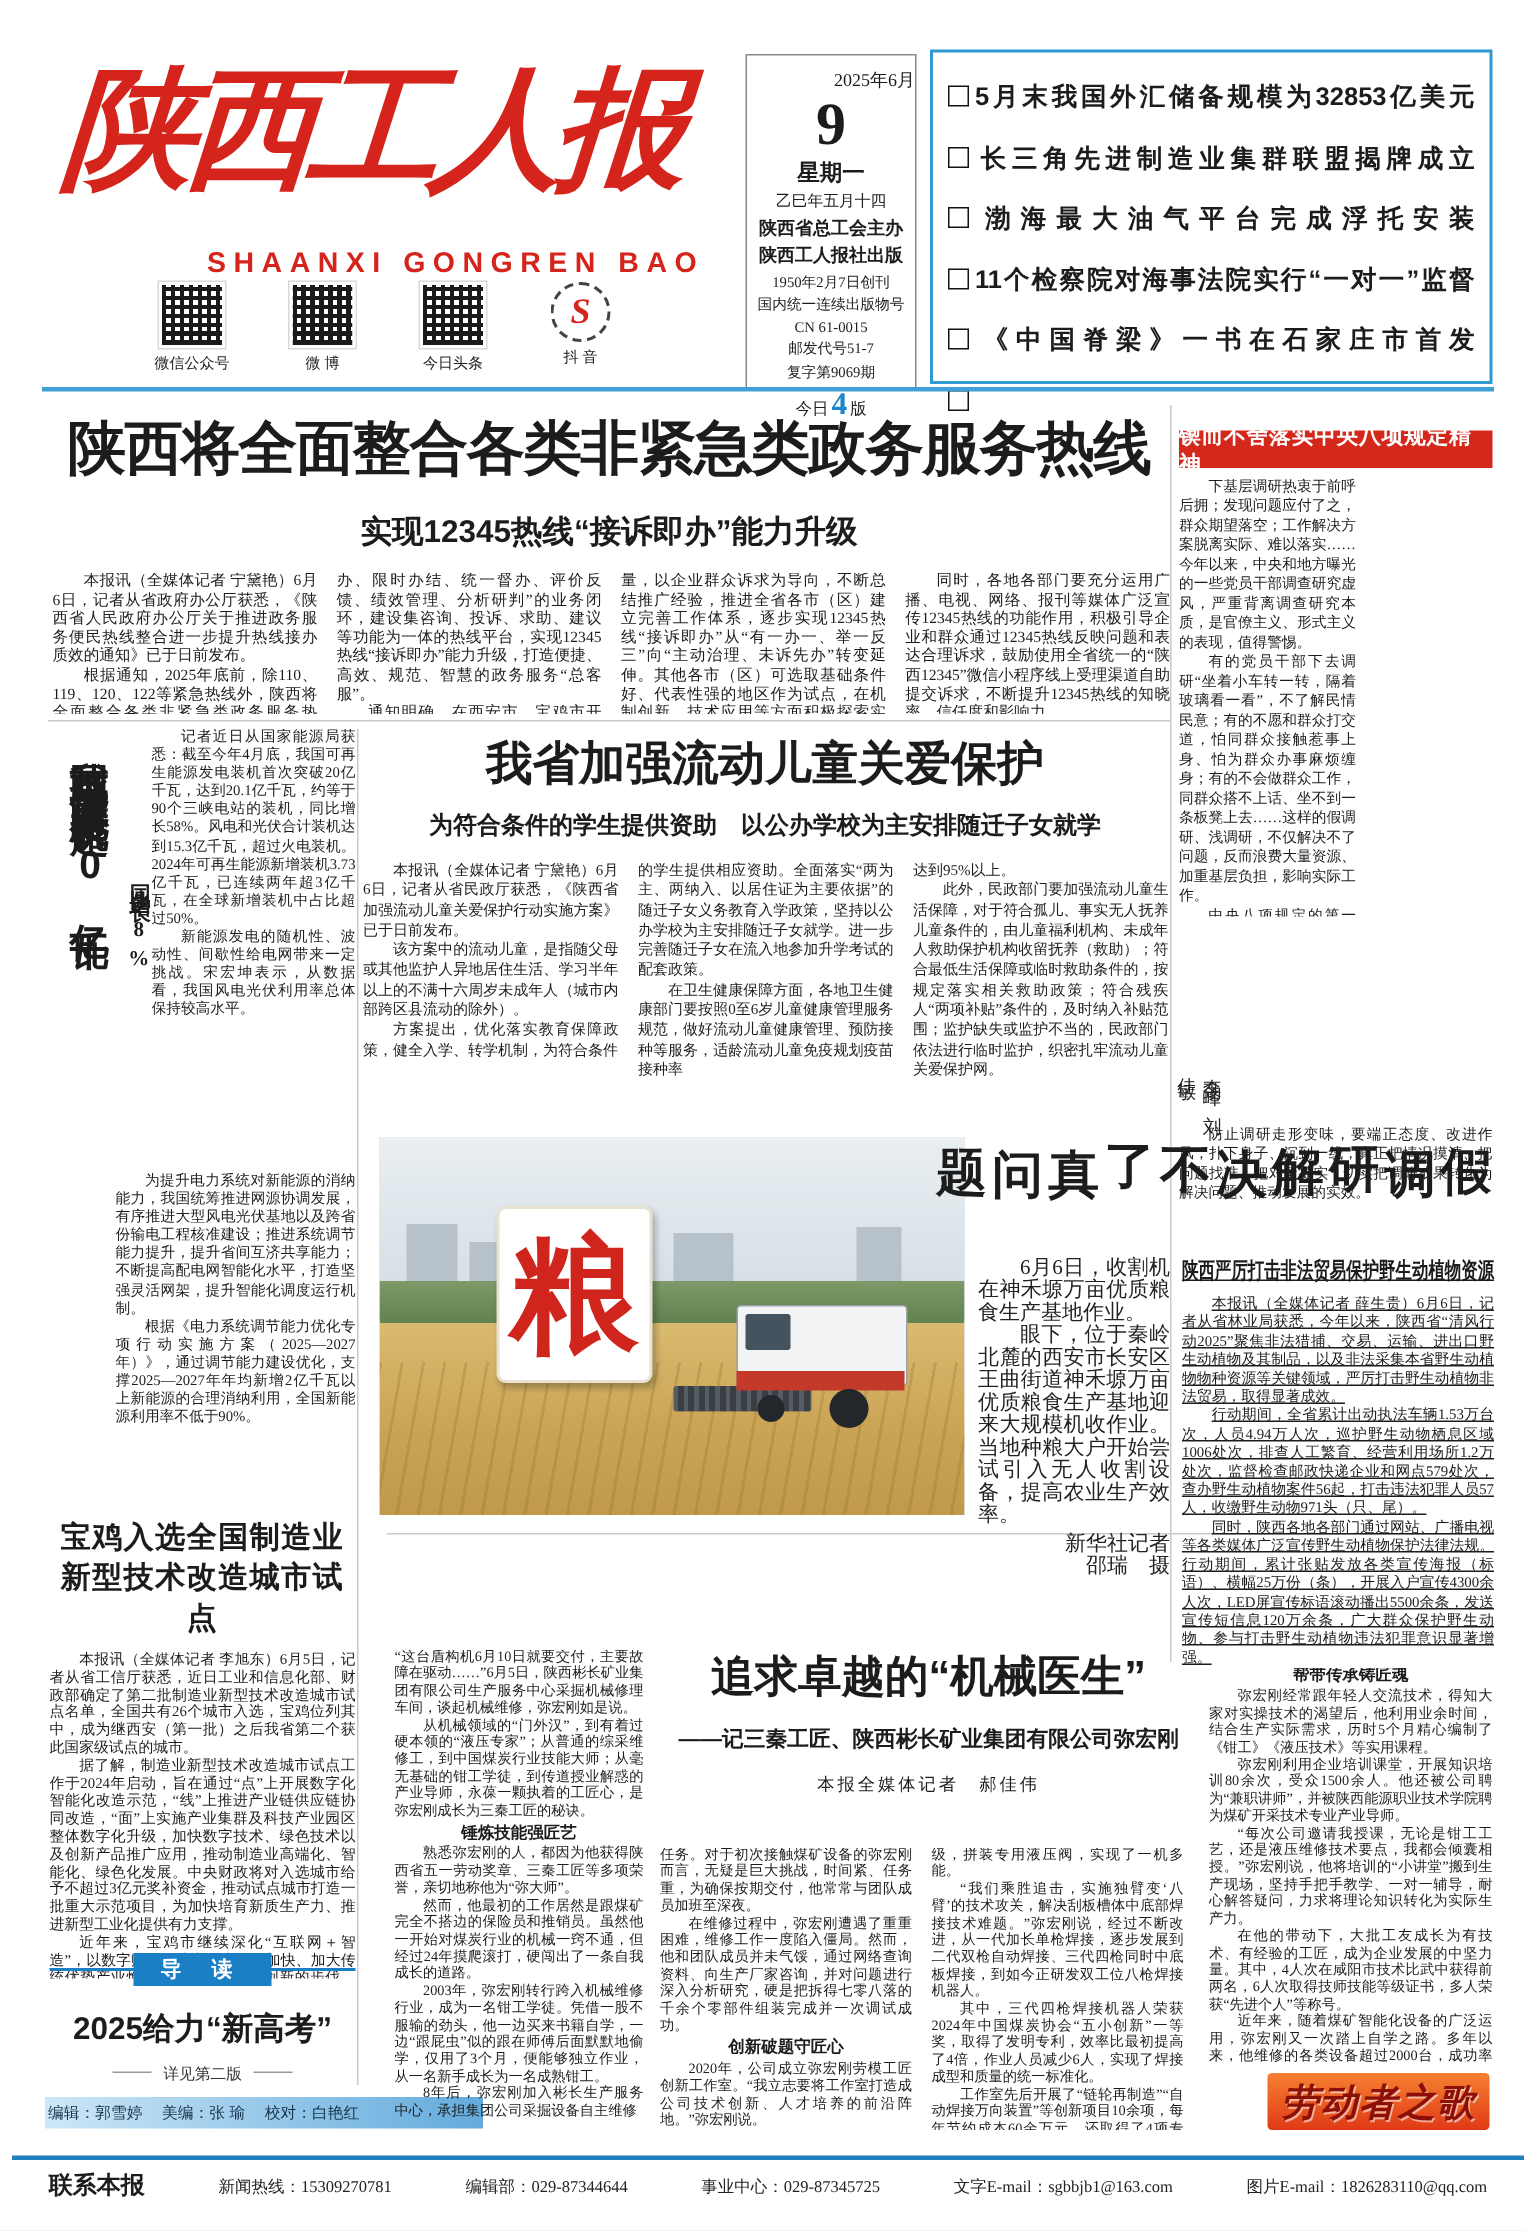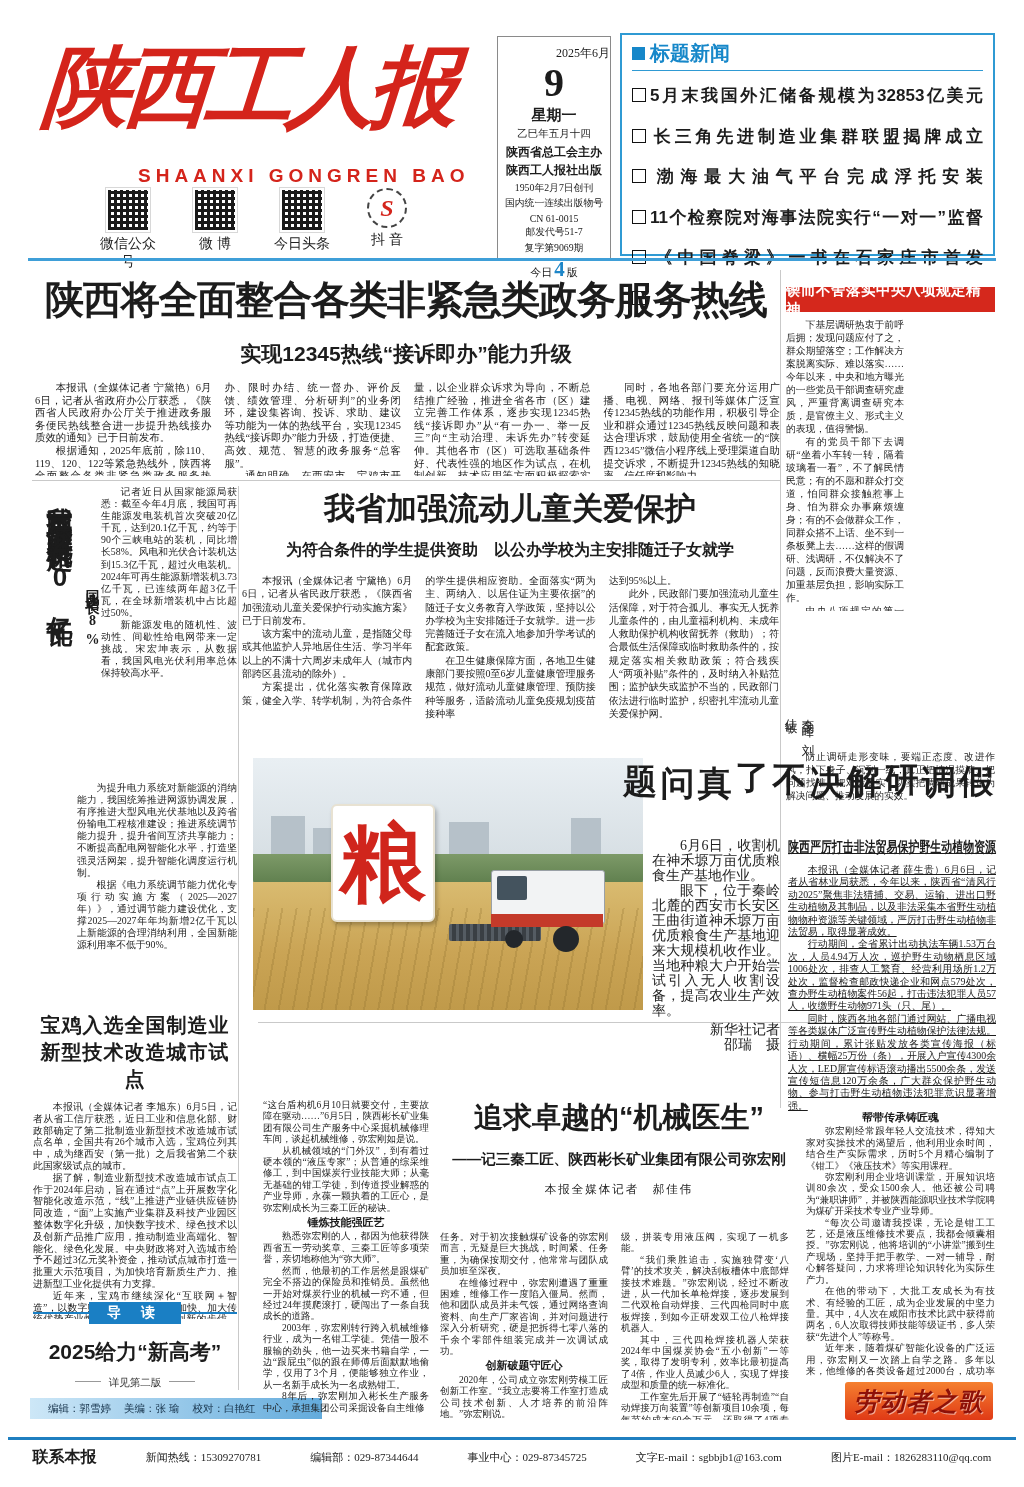--- a/index.html
+++ b/index.html
@@ -14,21 +14,21 @@
   .mast-title{left:42px;top:42px;width:450px;font-size:88px;line-height:1.05;font-weight:900;
               color:#d4241b;font-style:italic;letter-spacing:-6px;transform:skewX(-4deg);}
   .mast-en{left:138px;top:165px;font-size:19px;font-weight:bold;color:#d4241b;letter-spacing:5px;}
   .qr-item{top:188px;width:62px;text-align:center;}
   .qr-box{width:40px;height:40px;margin:0 auto;border:2px solid #fff;outline:1px solid #d8d8d8;
           background-image:repeating-linear-gradient(0deg,#1a1a1a 0 3px,transparent 3px 6px),
                            repeating-linear-gradient(90deg,#1a1a1a 0 3px,#fff 3px 6px);}
   .qr-circle{width:40px;height:40px;margin:0 auto;border:2px dashed #444;border-radius:50%;box-sizing:border-box;
              display:flex;align-items:center;justify-content:center;font-weight:900;font-style:italic;
              font-size:24px;color:#d4241b;}
-  .qr-label{font-size:14px;margin-top:3px;color:#222;}
+  .qr-label{font-size:10px;margin-top:3px;color:#222;}
 
   
   .date-box{left:497px;top:36px;width:112px;height:214px;border:1px solid #8a8a8a;text-align:center;
             padding-top:8px;box-sizing:content-box;}
   .db-month{font-size:12px;text-align:right;}
   .db-day{font-size:40px;font-weight:bold;line-height:1.05;}
   .db-week{font-size:15px;font-weight:bold;margin-top:2px;}
   .db-lunar{font-size:10.5px;margin-top:2px;}
   .db-org{font-size:12px;font-weight:bold;margin-top:3px;}
   .db-small{font-size:9.8px;margin-top:2.5px;}
@@ -126,21 +126,21 @@
   .dd-linerow{position:relative;height:22px;}
   .dd-line{position:absolute;left:0;top:10px;width:100%;height:2px;background:#1a7fc4;}
   .dd-banner{position:absolute;left:50%;transform:translateX(-50%);top:0;width:92px;height:22px;
              background:#1a7fc4;color:#fff;font-size:14px;font-weight:bold;letter-spacing:8px;
              display:flex;align-items:center;justify-content:center;}
   .dd-head{text-align:center;font-size:21px;font-weight:900;margin-top:14px;}
   .dd-note{text-align:center;font-size:10.5px;margin-top:10px;color:#333;}
   .dd-dash{display:inline-block;width:26px;height:1px;background:#999;vertical-align:4px;margin:0 8px;}
 
   .editors{left:30px;top:1398px;width:292px;height:21px;display:flex;align-items:center;gap:13px;
-           padding:0 18px;box-sizing:border-box;font-size:10.5px;color:#16324a;
+           padding:0 2px;box-sizing:border-box;font-size:10.5px;color:#16324a;
            background:linear-gradient(90deg,#cde7f7 0%,#63abdc 100%);}
 
   
   .mc-col{font-size:9.5px;line-height:11.4px;overflow:hidden;}
   .mc-col1{left:263px;top:1100px;width:166px;height:320px;}
   .mc-titleblock{left:440px;top:1098px;width:358px;text-align:center;}
   .mc-title{font-size:29px;font-weight:900;}
   .mc-sub{font-size:14.5px;font-weight:bold;margin-top:12px;}
   .mc-byline{font-size:11.5px;margin-top:13px;letter-spacing:2px;}
   .mc-col2{left:440px;top:1232px;width:168px;height:188px;}
@@ -194,24 +194,20 @@
     <div class="db-org" style="margin-top:1px;">陕西工人报社出版</div>
     <div class="db-small">1950年2月7日创刊</div>
     <div class="db-small">国内统一连续出版物号</div>
     <div class="db-small">CN 61-0015</div>
     <div class="db-small">邮发代号51-7</div>
     <div class="db-small">复字第9069期</div>
     <div class="db-today"><span>今日</span><span class="db-pages">4</span><span>版</span></div>
   </div>
 
   <div class="abs hn-box sans">
-    <div class="hn-title-row">
-      <span class="hn-sq-title"></span>
-      <span class="hn-title">标题新闻</span>
-    </div>
     <div class="hn-item"><span class="hn-sq"></span><span>5月末我国外汇储备规模为32853亿美元</span></div>
     <div class="hn-item"><span class="hn-sq"></span><span>长三角先进制造业集群联盟揭牌成立</span></div>
     <div class="hn-item"><span class="hn-sq"></span><span>渤海最大油气平台完成浮托安装</span></div>
     <div class="hn-item"><span class="hn-sq"></span><span>11个检察院对海事法院实行“一对一”监督</span></div>
     <div class="hn-item"><span class="hn-sq"></span><span>《中国脊梁》一书在石家庄市首发</span></div>
     <div class="hn-item"><span class="hn-sq"></span></div>
   </div>
 
   <div class="abs blue-rule"></div>
 

